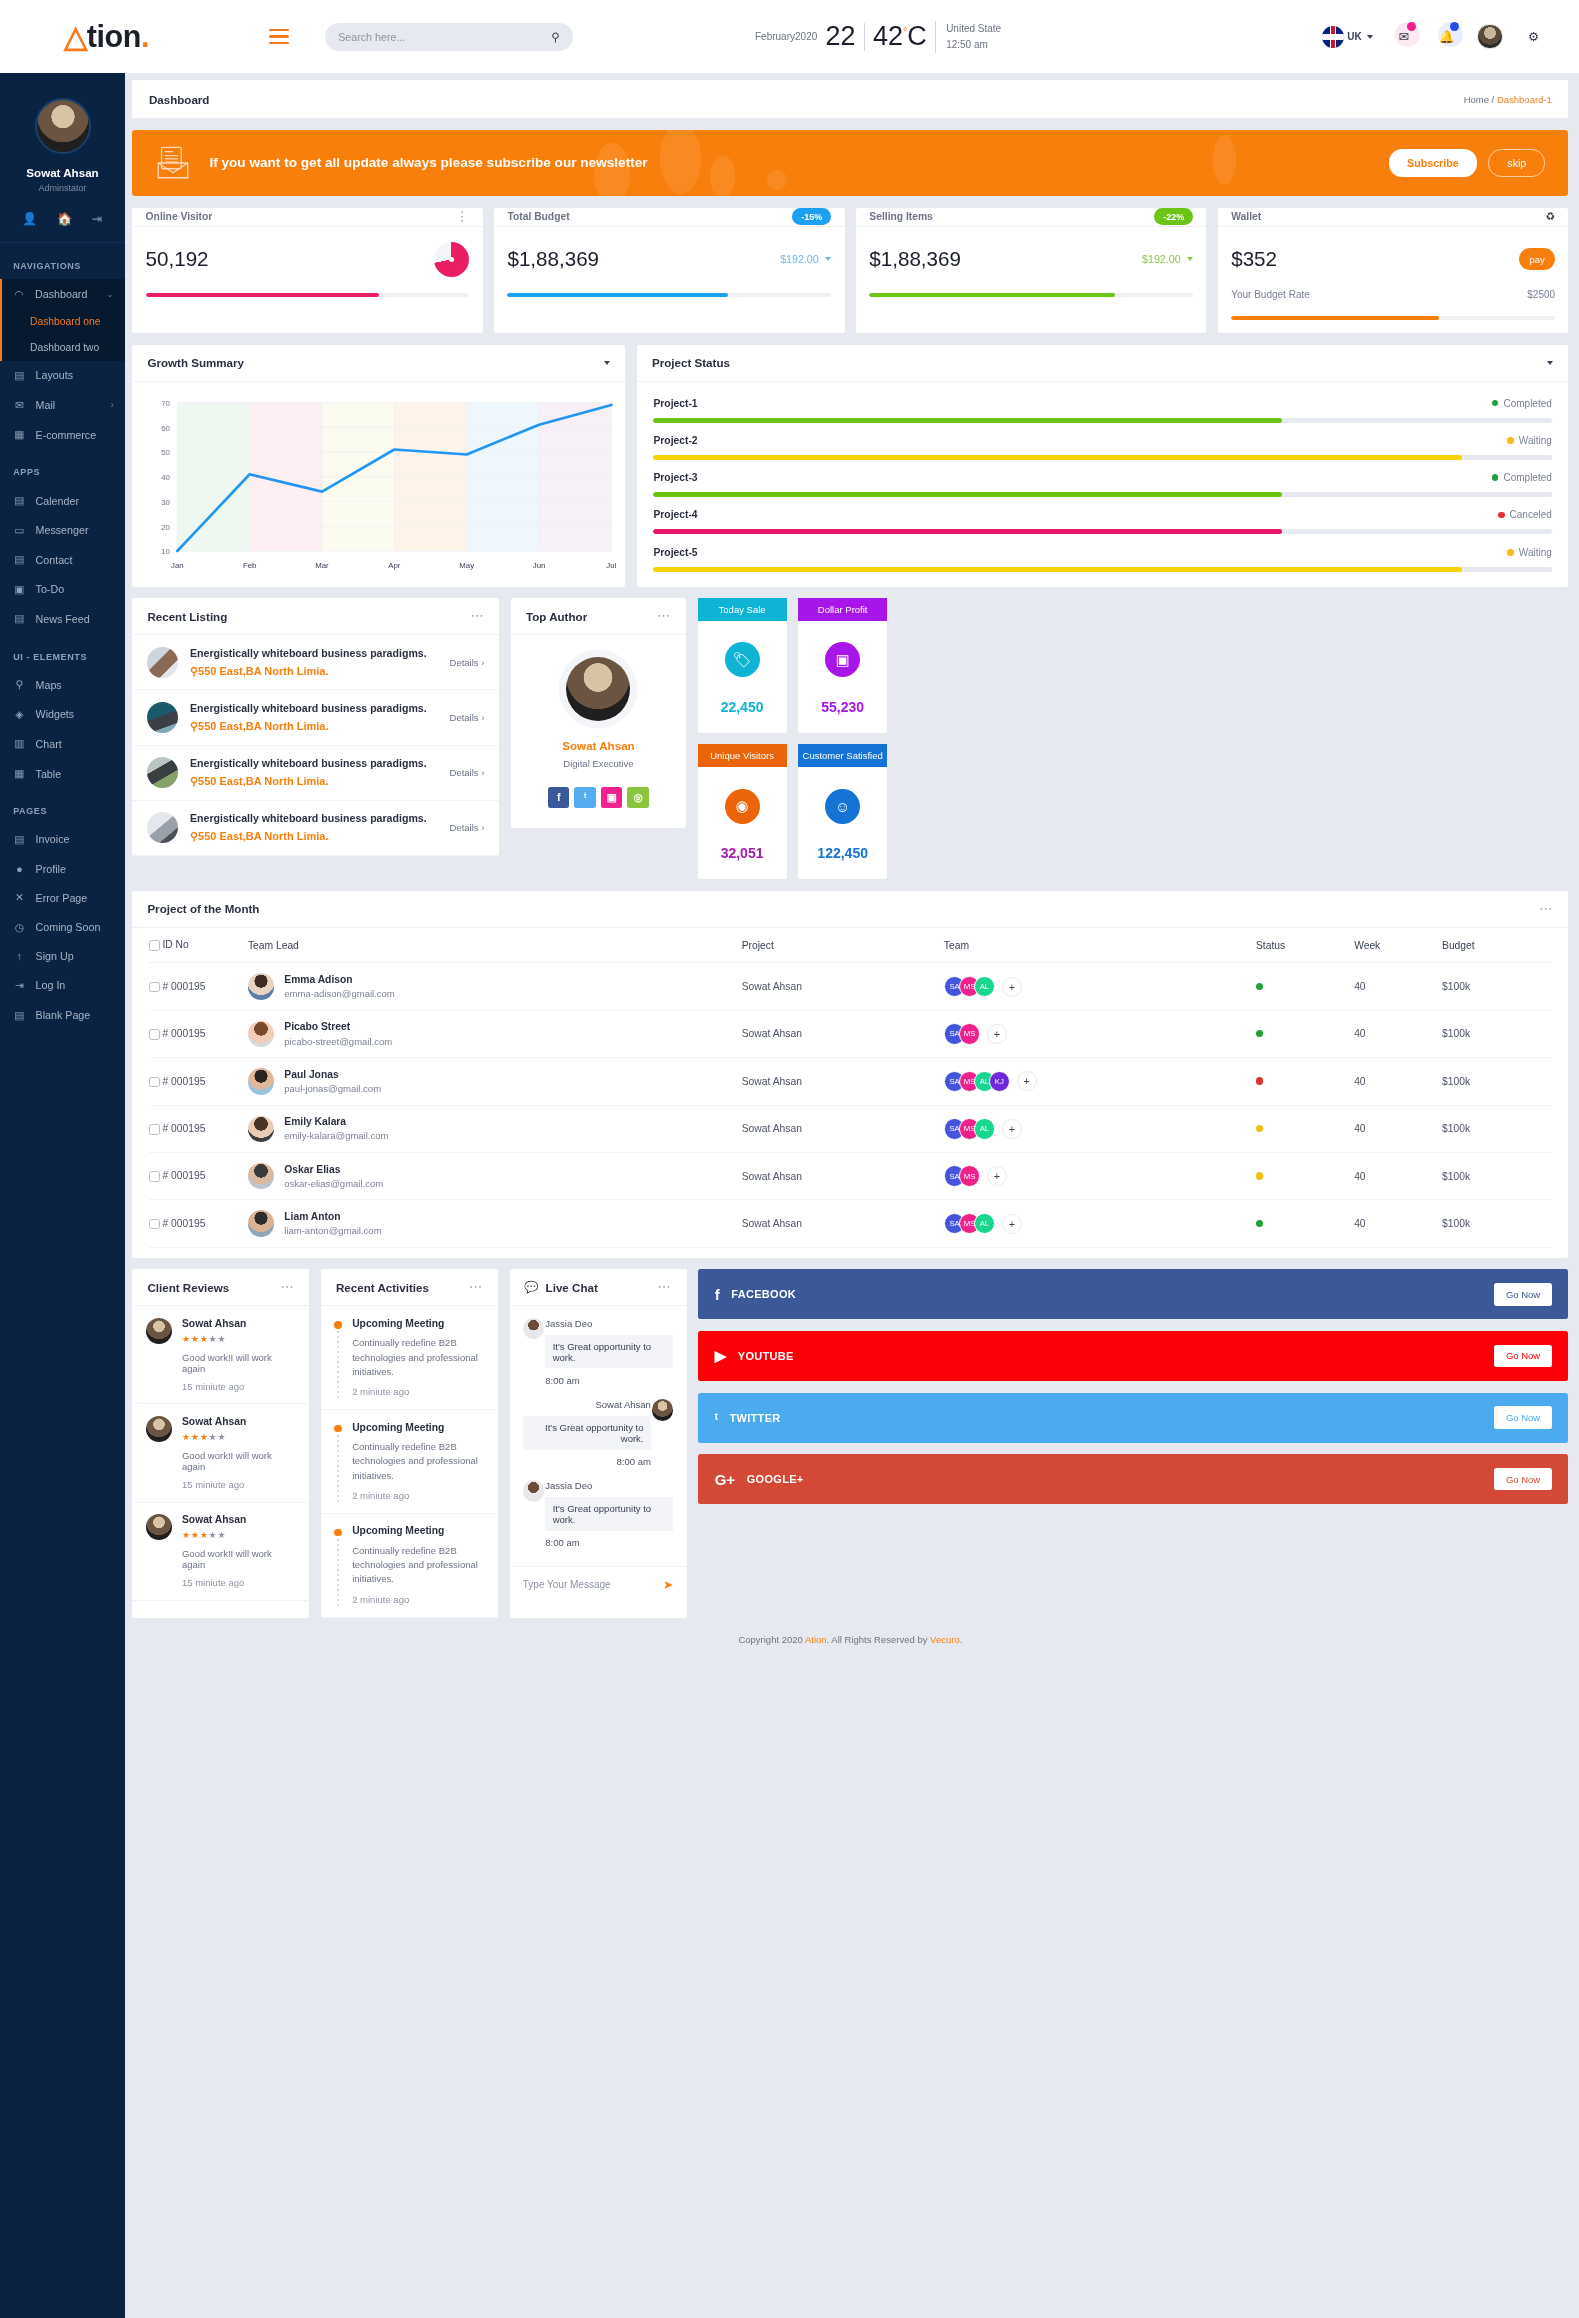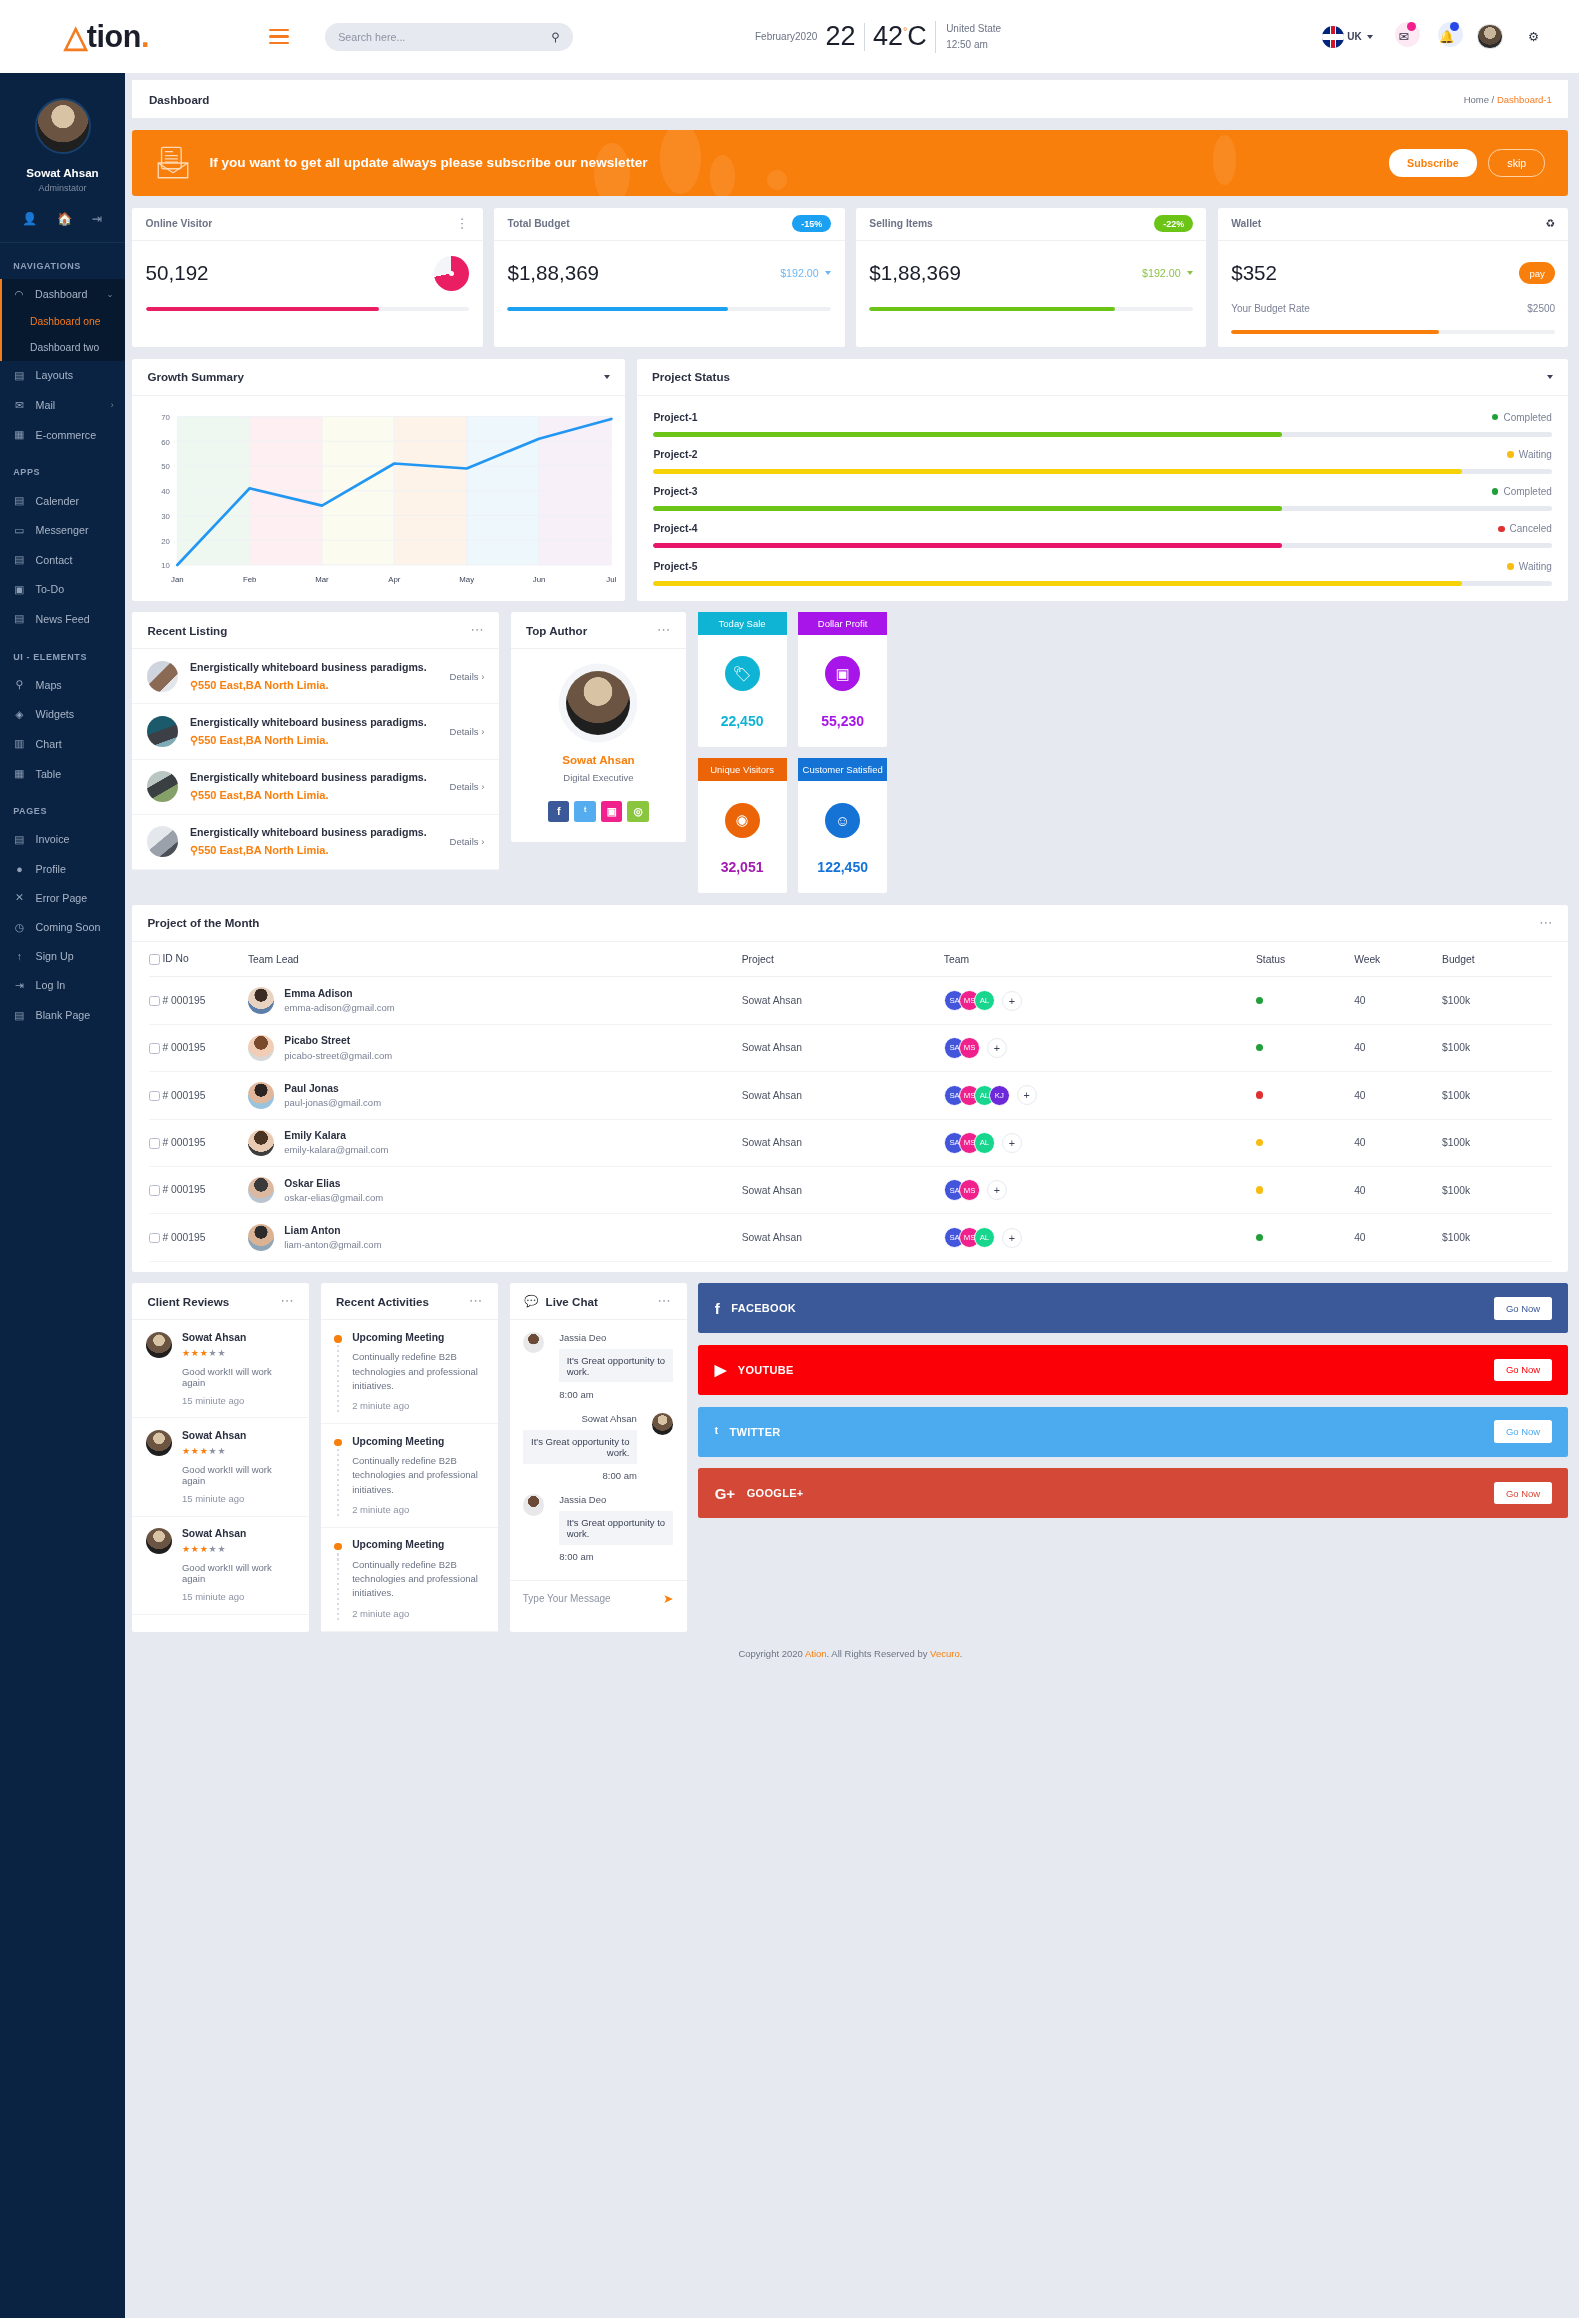--- a/index.html
+++ b/index.html
@@ -118,21 +118,21 @@
     padding: 0 15px; border-bottom: 0.8px solid #eef0f4;
   }
   .card-title { font-size: 11.6px; font-weight: bold; color: #2b3041; }
   .card-title-sm { font-size: 10.3px; font-weight: bold; color: #6c7385; }
   .dots { color: #9aa0ad; font-size: 13.2px; letter-spacing: 0.8px; cursor: pointer; line-height: 0;}
 
   .row { display: flex; gap: 11.6px; margin-top: 11.6px; }
 
   
   .stat { flex: 1; background: #fff; border-radius: 2.5px; }
-  .stat-head { height: 33px; display:flex; align-items:center; justify-content: space-between; padding: 0 13.2px; border-bottom: 0.8px solid #eef0f4;}
+  .stat-head { height: 19px; display:flex; align-items:center; justify-content: space-between; padding: 0 13.2px; border-bottom: 0.8px solid #eef0f4;}
   .stat-body { padding: 15px 13.2px 13.2px; }
   .stat-topline { display:flex; align-items:center; justify-content: space-between; min-height: 35px;}
   .stat-num { font-size: 20.6px; color: #1b1f2b; }
   .pill { color:#fff; font-size:9px; font-weight:bold; border-radius:11.6px; padding:3.3px 9px; }
   .sub-val { font-size: 10.7px; display:flex; align-items:center; gap:4.1px; }
   .bar-track { height: 4.1px; background: #eef0f4; border-radius: 2.5px; margin-top: 16.5px; overflow:hidden;}
   .bar-fill { height: 4.1px; border-radius: 2.5px; }
   .wallet-rate { display:flex; justify-content: space-between; font-size: 10px; color:#7b8296; margin-top: 12px;}
   .pay-btn { background:#f97f0d;color:#fff;border:none;border-radius:15px;width:36px;height:22px;font-size:9.5px;cursor:pointer;font-family:"Liberation Sans",sans-serif;}
   .pie {
@@ -214,21 +214,21 @@
   .rev-text { font-size: 9.5px; color:#6c7385; margin-top: 8.3px;}
   .rev-time { font-size: 9.5px; color:#8d93a3; margin-top: 6.6px;}
   .act-item { padding: 11.6px 13.2px; border-bottom: 0.8px solid #f1f3f7; position:relative;}
   .act-dot { width: 7.4px;height:7.4px;border-radius:50%;background:#f97f0d;position:absolute;left:13.2px;top:15px;}
   .act-line { position:absolute; left:16.5px; top:25px; bottom:10px; width:1.7px; background: repeating-linear-gradient(#d7dbe3 0 2.5px, transparent 2.5px 5px);}
   .act-title { font-size: 10.3px; font-weight:bold;color:#2b3041; margin-left:18px;}
   .act-text { font-size: 9.5px; color:#6c7385; margin-left:18px; margin-top: 7.4px; line-height:1.5;}
   .act-time { font-size: 9.5px; color:#8d93a3; margin-left:18px; margin-top: 7.4px;}
   .chat-body { padding: 11.6px 13.2px 5px; }
   .msg { margin-bottom: 13.2px; }
-  .msg-row { display:flex; gap:15px; align-items:flex-start; }
+  .msg-row { display:flex; gap:1px; align-items:flex-start; }
   .msg.me .msg-row { flex-direction: row-reverse; }
   .msg-pic { width:21.5px;height:21.5px;border-radius:50%;flex:0 0 21.5px;}
   .pic-j { background: radial-gradient(circle at 50% 34%, #6b4a38 0 30%, #e8e8ea 31% 100%); }
   .pic-s { background: radial-gradient(circle at 50% 32%, #d8c3a5 0 26%, #6b5542 27% 58%, #1f1f1f 59% 100%); }
   .msg-name { font-size: 9.5px; color:#4b5263; }
   .msg-bubble { background:#f2f4f7; font-size: 9.5px; color:#3b4256; padding: 5.8px 7.4px; margin-top: 5.8px; display:inline-block;}
   .msg-time { font-size: 9.5px; color:#4b5263; margin-top: 6.6px; }
   .msg.me .msg-body { text-align: right; }
   .chat-input { border-top:0.8px solid #eef0f4; display:flex; align-items:center; padding: 0 13.2px; height: 36px;}
   .chat-input input { border:none;outline:none;flex:1;font-size:10px;color:#6c7385;font-family:"Liberation Sans",sans-serif;}

